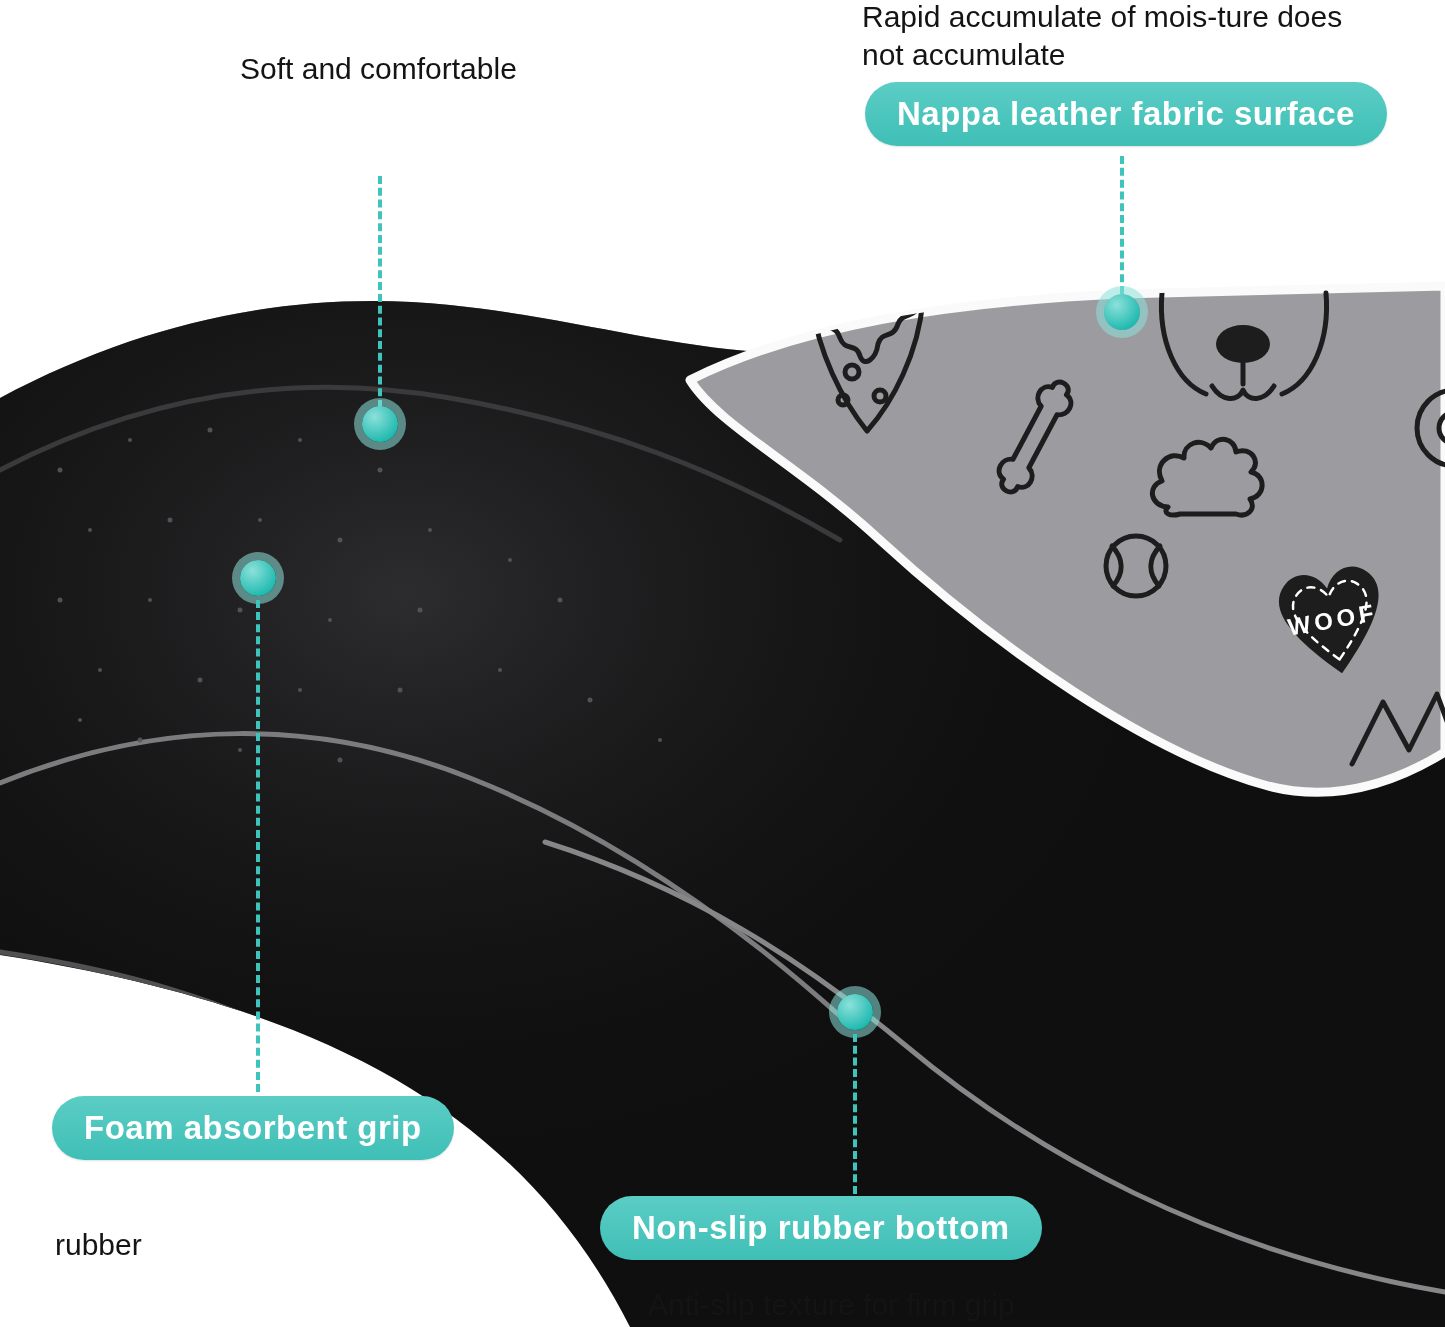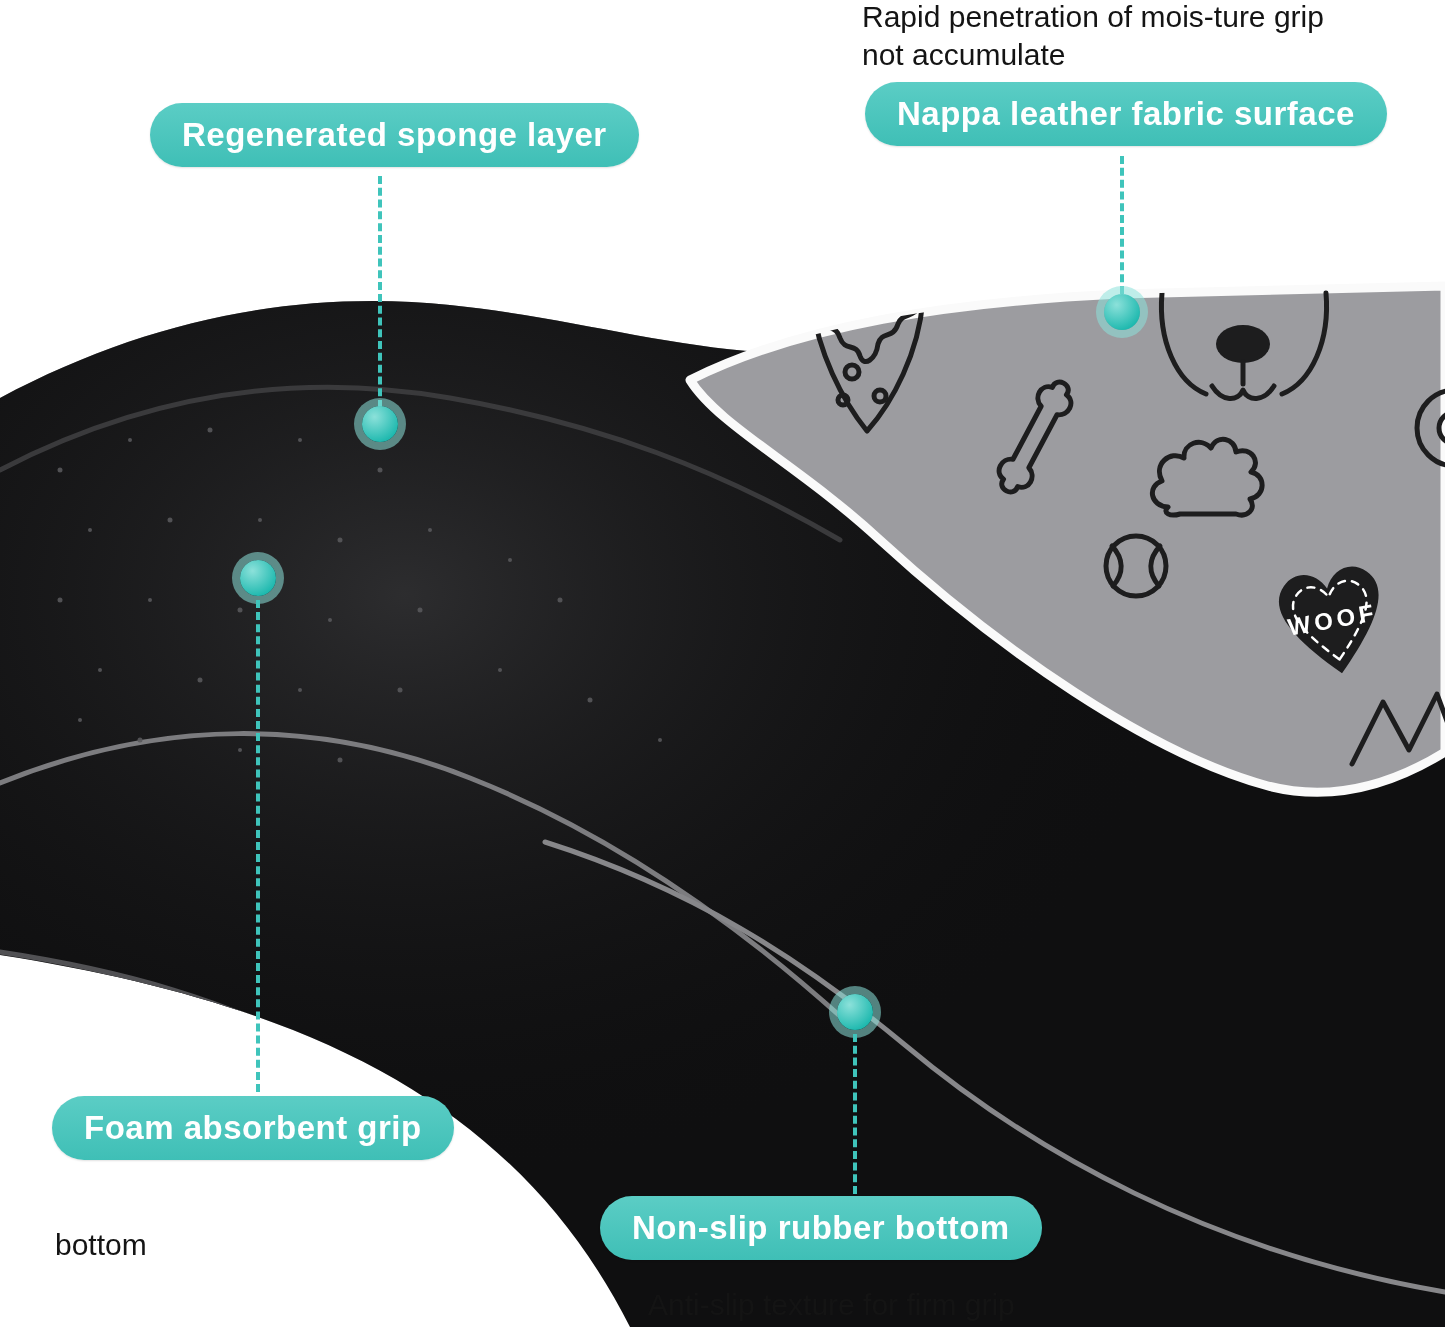--- a/index.html
+++ b/index.html
@@ -149,38 +149,38 @@
         <circle cx="1455" cy="428" r="38"></circle>
         <circle cx="1455" cy="428" r="16"></circle>
       </g>
 
       <g>
         <path d="M1352,764 L1383,702 L1409,750 L1437,694 L1459,754"></path>
       </g>
     </g>
   </svg>
 
-  <div class="pill" style="left:150px;top:103px;">Regenerated sponge layer</div>
+  <div class="caption" style="left:240px;top:50px;">Soft and comfortable</div>
   <div class="vline" style="left:378px;top:176px;height:232px;"></div>
   <div class="dot" style="left:362px;top:406px;"></div>
 
   <div class="caption" style="left:862px;top:-2px;">
-    <span>Rapid penetration of mois-ture grip</span><br>
+    <span>Rapid accumulate of mois-ture does</span><br>
     <span>not accumulate</span>
   </div>
   <div class="pill" style="left:865px;top:82px;text-align:center;">Nappa leather fabric surface</div>
   <div class="vline" style="left:1120px;top:156px;height:138px;"></div>
   <div class="dot" style="left:1104px;top:294px;"></div>
 
   <div class="dot" style="left:240px;top:560px;"></div>
   <div class="vline" style="left:256px;top:600px;height:492px;"></div>
   <div class="pill" style="left:52px;top:1096px;">Foam absorbent grip</div>
   <div class="caption" style="left:55px;top:1188px;">
     <br>
-    <span>bottom</span>
+    <span>rubber</span>
   </div>
 
   <div class="dot" style="left:837px;top:994px;"></div>
   <div class="vline" style="left:853px;top:1034px;height:160px;"></div>
   <div class="pill" style="left:600px;top:1196px;">Non-slip rubber bottom</div>
   <div class="caption" style="left:648px;top:1286px;">Anti-slip texture for firm grip</div>
 
 </div>
 
 </body></html>

